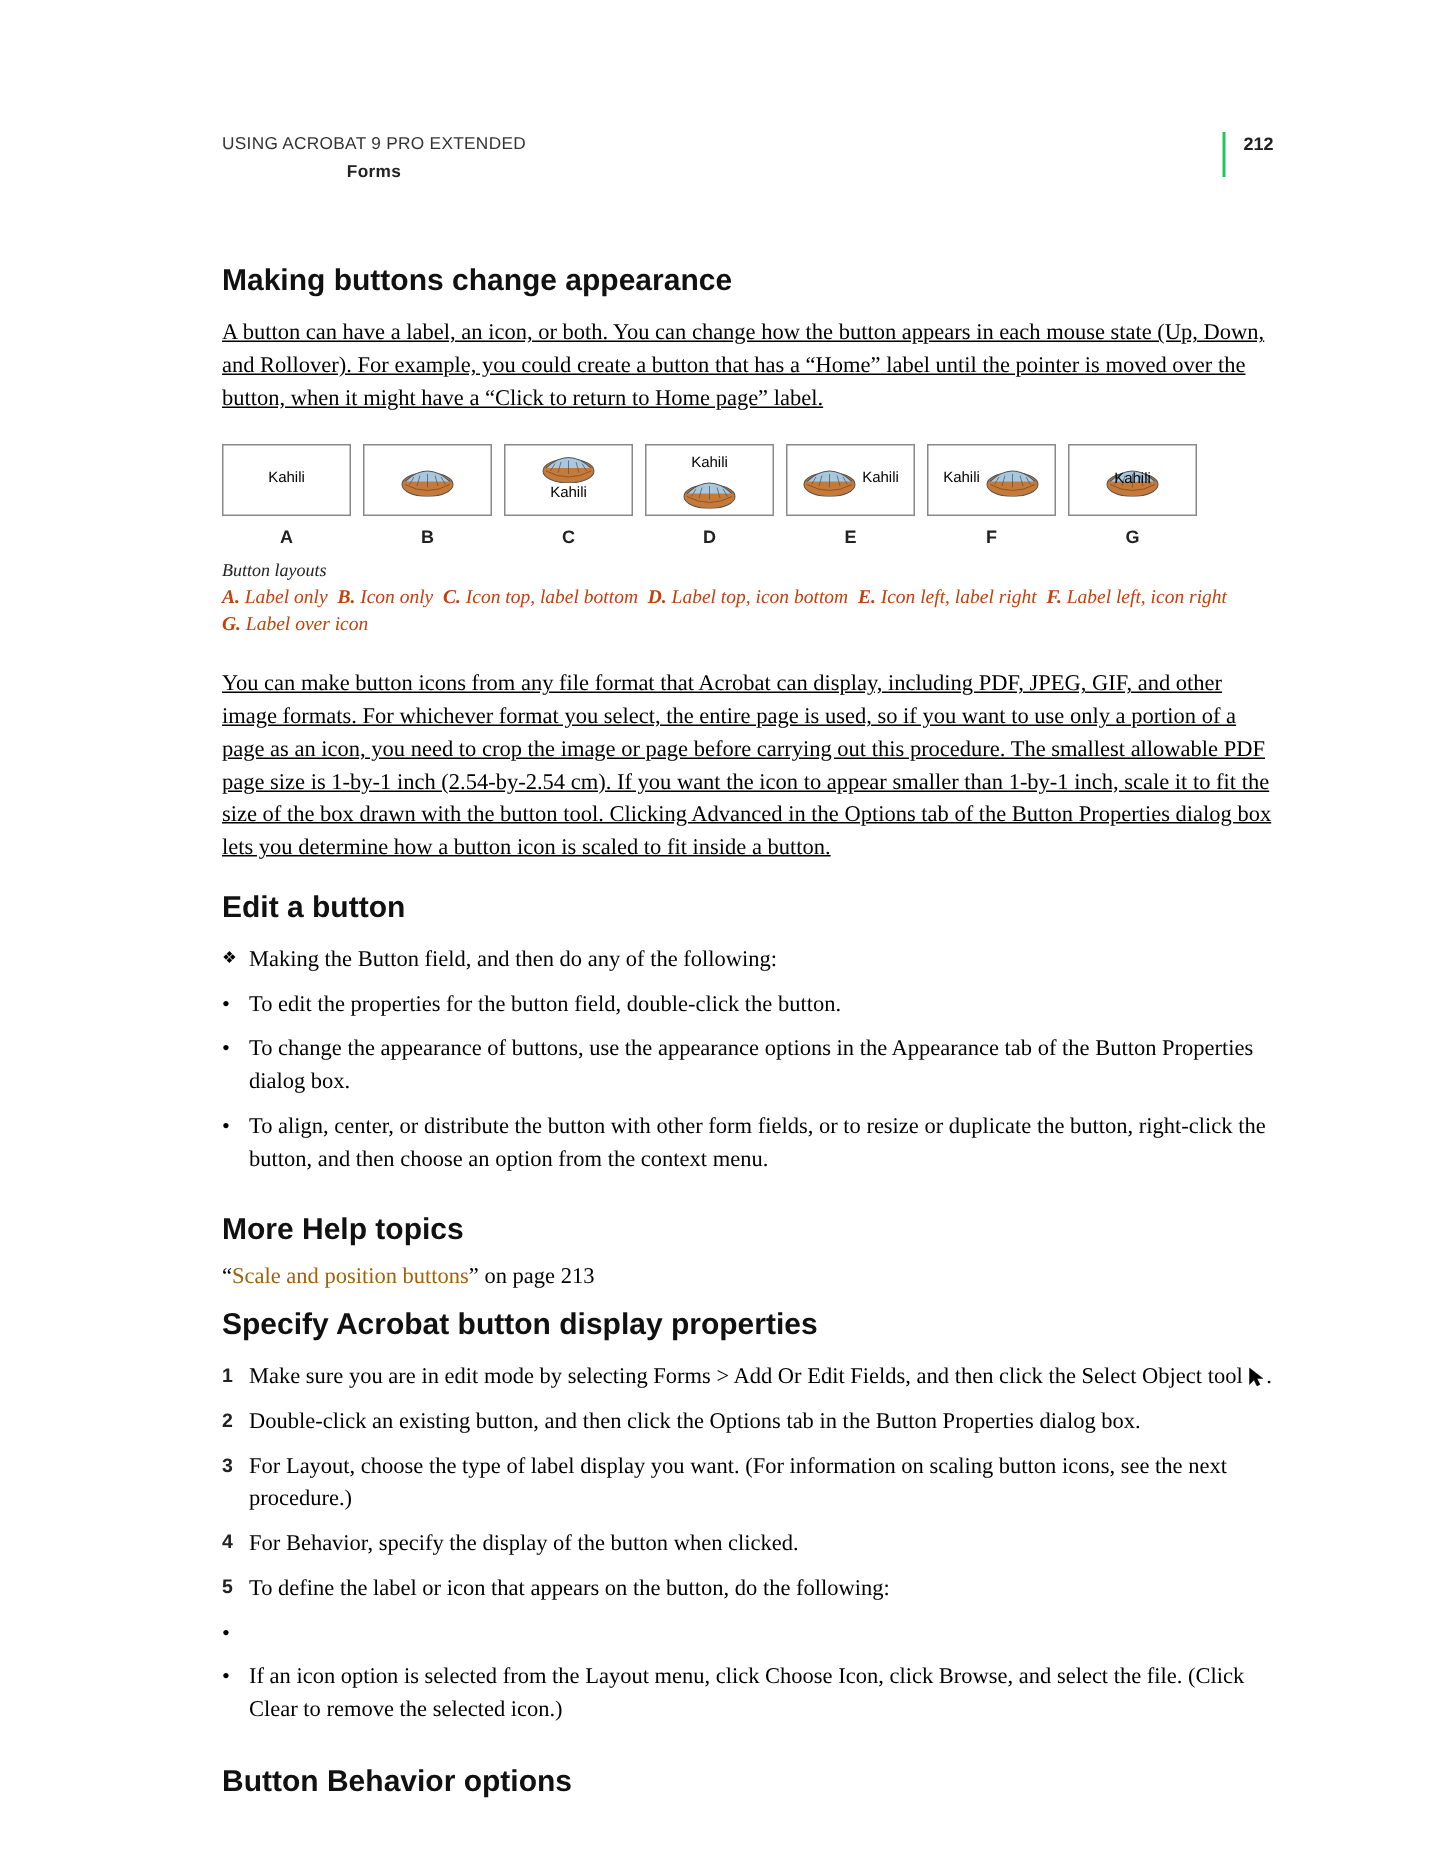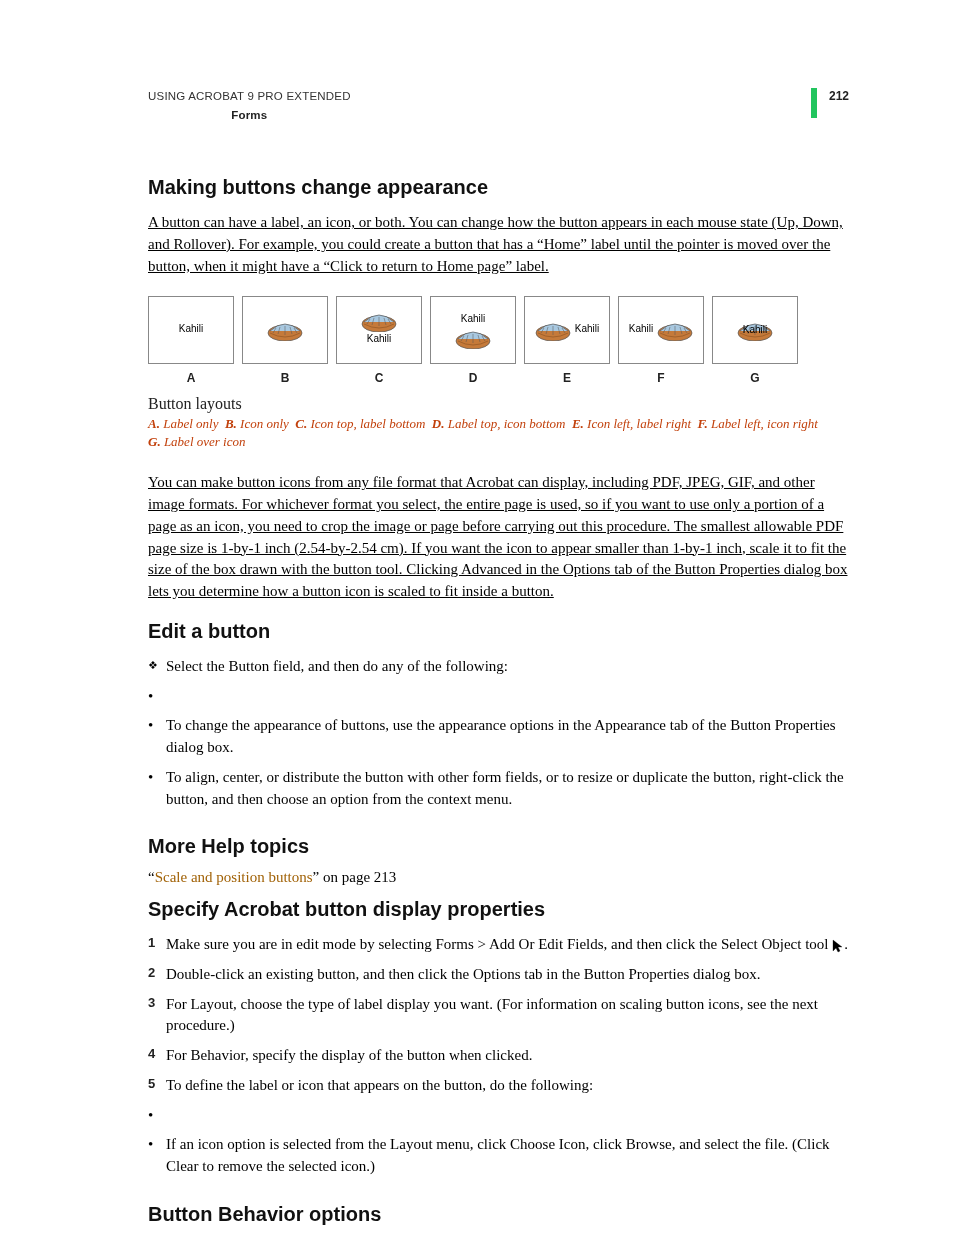--- a/index.html
+++ b/index.html
@@ -17,21 +17,21 @@
   .header-row {
     display: flex;
     justify-content: space-between;
     align-items: flex-start;
     margin-bottom: 50px;
   }
   .header-left { font-size: 12px; color: #444; letter-spacing: 0.2px; text-align: center; }
   .header-title { font-family: "Myriad Pro", Arial, sans-serif; font-size: 11.5px; color: #333; }
   .header-sub { font-family: "Myriad Pro", Arial, sans-serif; font-weight: bold; font-size: 11.5px; color: #222; margin-top: 2px; }
   .page-number-wrap {
-    border-left: 6px solid #22c55e;
+    border-left: 2px solid #22c55e;
     padding-left: 12px;
     height: 30px;
     display: flex;
     align-items: flex-start;
   }
   .page-number {
     font-family: "Myriad Pro", Arial, sans-serif;
     font-weight: bold;
     font-size: 12px;
     color: #222;
@@ -52,33 +52,33 @@
     margin-top: 22px;
     margin-bottom: 6px;
   }
   p { margin-bottom: 6px; }
   .para { margin-bottom: 14px; text-decoration: underline; }
 
   
   .figure { margin-top: 18px; margin-bottom: 6px; }
   .swatch-row { display: flex; gap: 8px; }
   .swatch {
-    width: 86px; height: 68px;
+    width: 86px; height: 48px;
     border: 1px solid #888;
     display: flex; flex-direction: column;
     align-items: center; justify-content: center;
     position: relative;
     font-family: Arial, sans-serif;
     font-size: 10px;
   }
   .swatch .lbl { color: #000; font-size: 10px; }
   .swatch .hrow { display: flex; align-items: center; gap: 4px; }
   .letter-row { display: flex; gap: 8px; margin-top: 6px; }
   .letter-cell { width: 86px; text-align: center; font-family: "Myriad Pro", Arial, sans-serif; font-weight: bold; font-size: 12px; color: #222; }
-  .caption-title { font-size: 16px; margin-top: 5px; color: #222; }
+  .caption-title { font-style: italic; font-size: 12px; margin-top: 5px; color: #222; }
   .caption-body { font-style: italic; font-size: 13px; color: #c2410c; line-height: 1.35; }
   .caption-body b { font-weight: bold; font-style: italic; }
 
   
   .shell {
     width: 36px; height: 18px; position: relative;
   }
   .shell svg { display: block; }
 
   
@@ -228,24 +228,25 @@
     <b>G.</b>&nbsp;<span>Label over icon</span>
   </div>
 </div>
 
 <p class="para" style="margin-top:22px;">You can make button icons from any file format that Acrobat can display, including PDF, JPEG, GIF, and other image formats. For whichever format you select, the entire page is used, so if you want to use only a portion of a page as an icon, you need to crop the image or page before carrying out this procedure. The smallest allowable PDF page size is 1-by-1 inch (2.54-by-2.54 cm). If you want the icon to appear smaller than 1-by-1 inch, scale it to fit the size of the box drawn with the button tool. Clicking Advanced in the Options tab of the Button Properties dialog box lets you determine how a button icon is scaled to fit inside a button.</p>
 
 <h2>Edit a button</h2>
 <div class="list">
   <div class="li">
     <div class="marker diamond">❖</div>
-    <div class="content">Select the Button field, and then do any of the following:</div>
-  </div>
-  <div class="sub-li">
-    <div class="marker">•</div>
+    <div class="content">Making the Button field, and then do any of the following:</div>
+  </div>
+  <div class="sub-li">
+    <div class="marker">•</div>
+    <div class="content">To edit the properties for the button field, double-click the button.</div>
   </div>
   <div class="sub-li">
     <div class="marker">•</div>
     <div class="content">To change the appearance of buttons, use the appearance options in the Appearance tab of the Button Properties dialog box.</div>
   </div>
   <div class="sub-li">
     <div class="marker">•</div>
     <div class="content">To align, center, or distribute the button with other form fields, or to resize or duplicate the button, right-click the button, and then choose an option from the context menu.</div>
   </div>
 </div>

